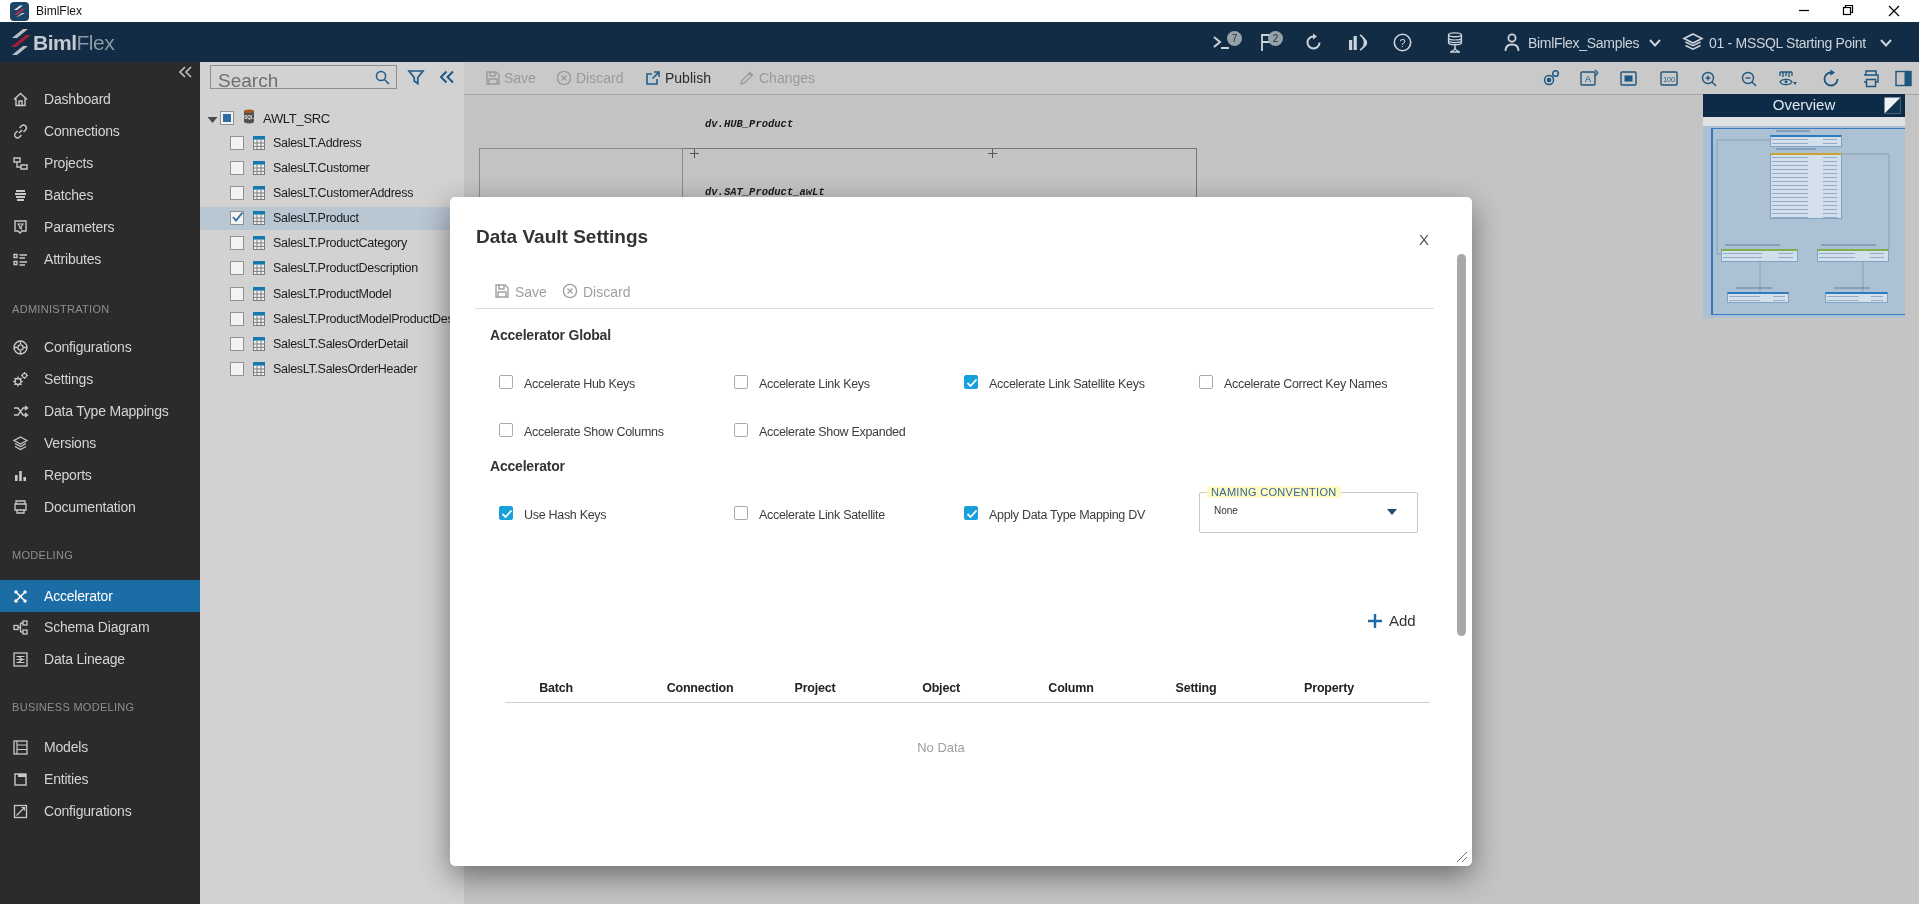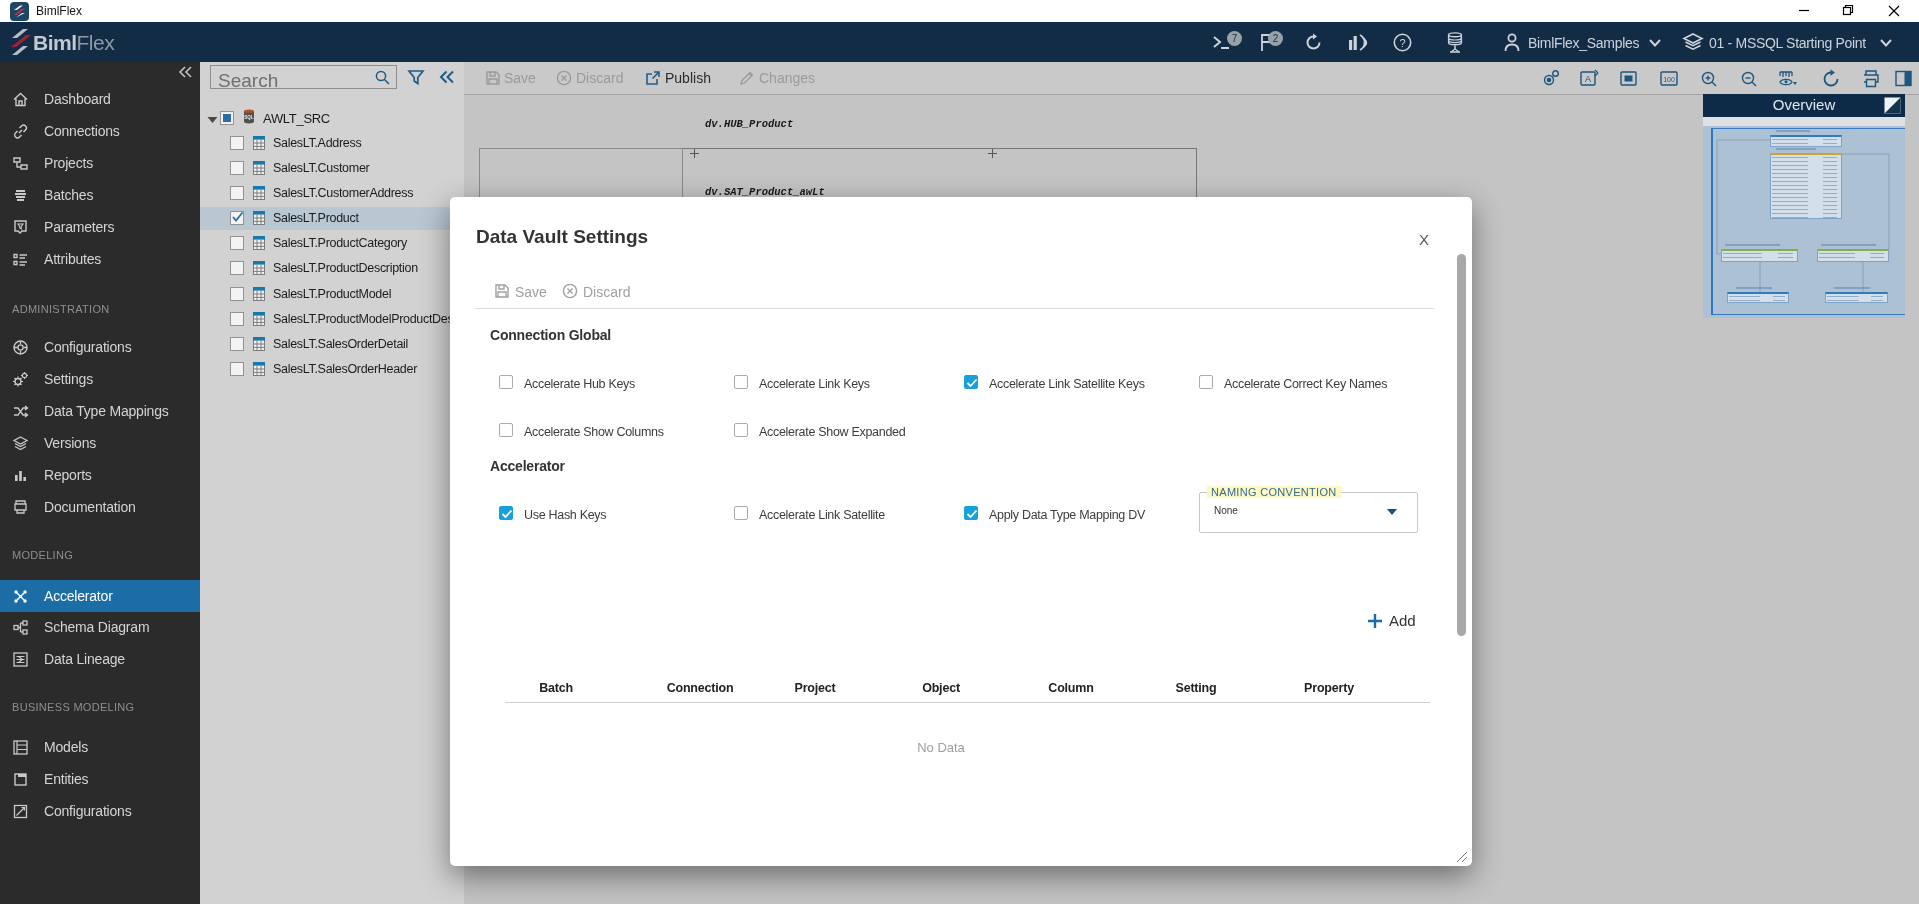--- a/index.html
+++ b/index.html
@@ -525,21 +525,21 @@
       <path d="M2 2 H11 L14 5 V14 H2 Z" fill="none" stroke="#a0a0a0" stroke-width="1.4"></path>
       <path d="M5 2 V6 H10 V2 M4 14 V9 H12 V14" fill="none" stroke="#a0a0a0" stroke-width="1.4"></path>
     </svg>
     <div class="abs" style="left:65px;top:87px;font-size:14px;color:#a0a0a0">Save</div>
     <svg class="abs" style="left:112px;top:86px" width="16" height="16" viewBox="0 0 16 16">
       <circle cx="8" cy="8" r="6.6" fill="none" stroke="#a0a0a0" stroke-width="1.4"></circle>
       <path d="M5.5 5.5 L10.5 10.5 M10.5 5.5 L5.5 10.5" stroke="#a0a0a0" stroke-width="1.4"></path>
     </svg>
     <div class="abs" style="left:133px;top:87px;font-size:14px;color:#a0a0a0">Discard</div>
     <div class="abs" style="left:25px;top:111px;width:959px;height:1px;background:#dcdcdc"></div>
-    <div class="abs" style="left:40px;top:130px;font-size:14px;font-weight:bold;letter-spacing:-0.2px;color:#333">Connection Global</div>
+    <div class="abs" style="left:40px;top:130px;font-size:14px;font-weight:bold;letter-spacing:-0.2px;color:#333">Accelerator Global</div>
 
     <div class="dlg-cb" style="left:49px;top:178px"></div>
     <div class="cb-lab" style="left:74px;top:180px">Accelerate Hub Keys</div>
     <div class="dlg-cb" style="left:284px;top:178px"></div>
     <div class="cb-lab" style="left:309px;top:180px">Accelerate Link Keys</div>
     <div class="dlg-cb on" style="left:514px;top:178px">
         <svg width="12" height="10" viewBox="0 0 12 10">
           <path d="M1.5 5 L4.5 8 L10.5 1.5" fill="none" stroke="#fff" stroke-width="1.8"></path>
         </svg>
       </div>

